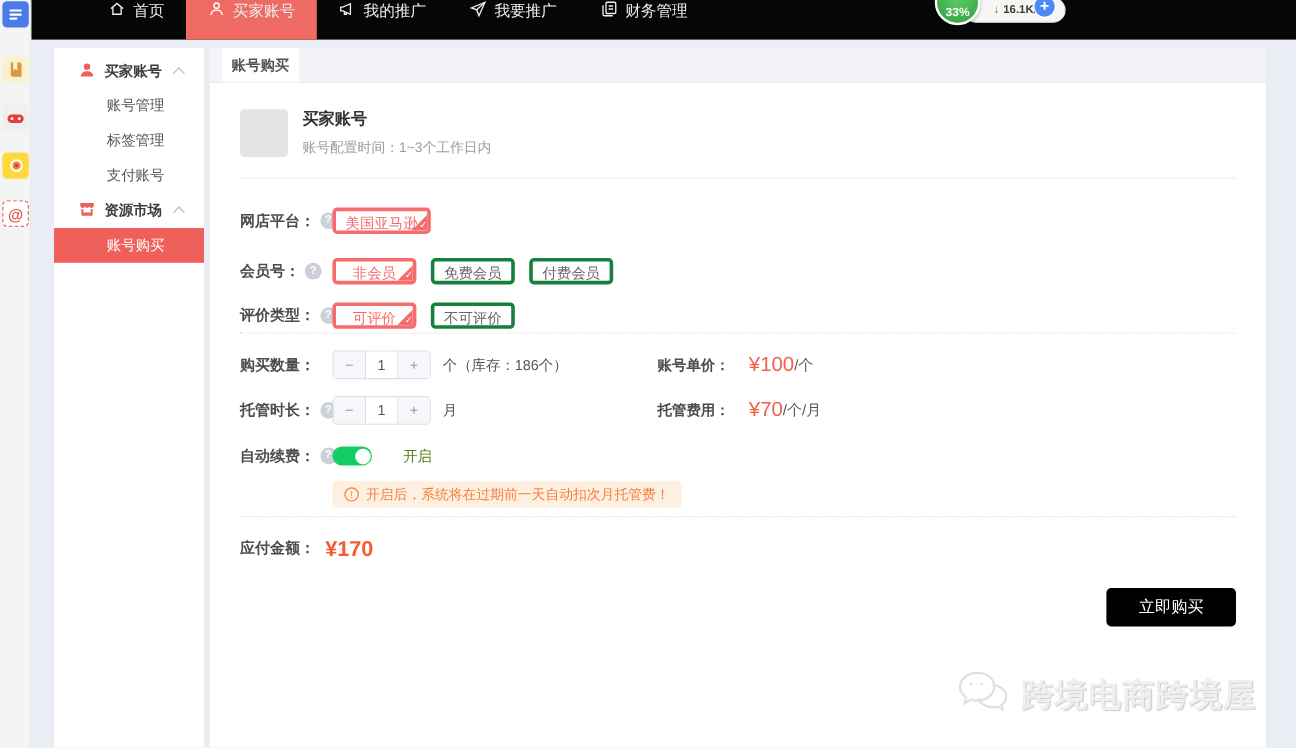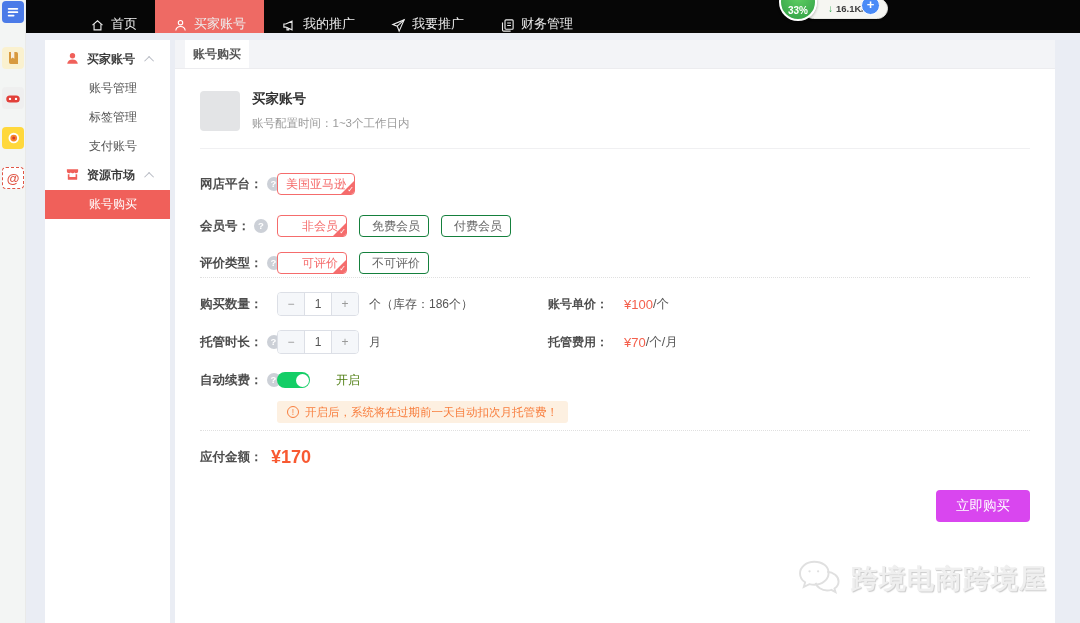--- a/index.html
+++ b/index.html
@@ -11,21 +11,21 @@
   .strip { position:absolute; left:0; top:0; width:26px; height:623px; background:#f3f5f4; border-right:1px solid #e9eae9; z-index:6; }
   .strip-ico { position:absolute; left:2px; width:22px; height:22px; border-radius:4px; display:flex; align-items:center; justify-content:center; }
   .ico-list  { top:1px;   background:#4b7be8; }
   .ico-book  { top:47px;  background:#faf1cf; }
   .ico-game  { top:87px;  background:#efefef; }
   .ico-weibo { top:127px; background:#ffd83c; }
   .ico-at    { top:167px; background:#fff; border:1px dashed #e05545; color:#e05545; font-size:13px; font-weight:bold; }
 
   
   .topnav { position:absolute; left:26px; right:0; top:0; height:33px; background:#060606; display:flex; align-items:center; padding-left:46px; }
-  .nav-item { display:flex; align-items:flex-end; gap:6px; padding:0 18px; height:100%; font-size:13px; color:#ededed; cursor:pointer; }
+  .nav-item { display:flex; align-items:flex-start; gap:6px; padding:0 18px; height:100%; font-size:13px; color:#ededed; cursor:pointer; }
   .nav-item.active { background:#ee6a64; }
   .nav-item svg { display:block; }
 
   
   .widget { position:absolute; left:783px; top:0; width:120px; height:26px; z-index:9; }
   .w-pill { position:absolute; left:20px; top:-2px; height:21px; border-radius:11px; background:#f6f6f2; border:1px solid #e6e6e2; box-shadow:0 1px 2px rgba(0,0,0,.25); display:flex; align-items:center; gap:3px; padding:0 18px 0 24px; }
   .w-arrow { color:#2fa84f; font-size:10px; font-weight:bold; }
   .w-speed { font-size:9.5px; font-weight:bold; color:#3c3c3c; white-space:nowrap; }
   .w-circle { position:absolute; left:-4px; top:-17px; width:38px; height:38px; border-radius:50%; background:radial-gradient(circle at 50% 35%, #5ecf62, #2f9d44); border:2px solid #fff; box-shadow:0 1px 3px rgba(0,0,0,.3); }
   .w-percent { position:absolute; bottom:3px; left:0; width:100%; text-align:center; color:#fff; font-size:10px; font-weight:bold; }
@@ -49,52 +49,52 @@
   .p-title { font-size:13.5px; font-weight:bold; color:#333; margin-bottom:8px; }
   .p-sub { font-size:11.5px; color:#9a9a9a; }
 
   .form { padding:24px 25px 0; }
   .row { display:flex; align-items:center; position:relative; height:22px; }
   .qrow { height:24px; }
   .label-wrap { width:77px; display:flex; align-items:center; gap:4px; flex-shrink:0; }
   .f-label { font-size:12.5px; font-weight:bold; color:#4d4d4d; white-space:nowrap; }
   .help { width:14px; height:14px; border-radius:50%; background:#ccd0d7; color:#fff; font-size:9.5px; font-weight:bold; text-align:center; line-height:14px; flex-shrink:0; cursor:pointer; }
 
-  .opt { position:relative; min-width:70px; height:22px; line-height:20px; text-align:right; padding:0 8px; margin-right:12px; border:1px solid #15803d; border-radius:4px; background:#fff; font-size:12px; color:#666; cursor:pointer; overflow:hidden; }
+  .opt { position:relative; min-width:70px; height:22px; line-height:20px; text-align:center; padding:0 8px; margin-right:12px; border:3px solid #15803d; border-radius:4px; background:#fff; font-size:12px; color:#666; cursor:pointer; overflow:hidden; }
   .opt.selected { border-color:#f56c6c; color:#f56c6c; }
   .corner { position:absolute; right:0; bottom:0; width:0; height:0; border-bottom:13px solid #f56c6c; border-left:13px solid transparent; }
   .corner-check { position:absolute; right:0; bottom:-2px; color:#fff; font-size:8px; line-height:13px; }
 
   .stepper { display:flex; border:1px solid #dcdfe6; border-radius:4px; overflow:hidden; height:24px; }
   .step-btn { width:26px; background:#f5f7fa; color:#9a9a9a; font-size:12px; text-align:center; line-height:22px; cursor:pointer; }
   .step-val { width:28px; background:#fff; border-left:1px solid #dcdfe6; border-right:1px solid #dcdfe6; font-size:12px; color:#555; text-align:center; line-height:22px; }
   .suffix { font-size:12px; color:#555; margin-left:10px; }
 
   .price-block { position:absolute; left:348px; top:50%; transform:translateY(-50%); display:flex; align-items:center; }
   .price-label { font-size:12px; font-weight:bold; color:#4d4d4d; }
-  .price-val { font-size:13px; color:#f4604c; margin-left:16px; }
+  .price-val { font-size:17px; color:#f4604c; margin-left:16px; }
   .price-unit { font-size:12.5px; color:#555; }
 
   .toggle { width:33px; height:16px; border-radius:8px; background:#13ce66; position:relative; cursor:pointer; }
   .knob { position:absolute; right:1.5px; top:1.5px; width:13px; height:13px; border-radius:50%; background:#fff; }
   .toggle-state { font-size:12px; color:#4d7c0f; margin-left:26px; }
 
   .warning { margin:10px 0 0 77px; display:inline-flex; align-items:center; gap:6px; height:22px; padding:0 10px; background:#fdf0e1; border-radius:3px; color:#f87e3e; font-size:11.5px; }
   .warn-ico { width:12px; height:12px; border:1px solid #f87e3e; border-radius:50%; font-size:8.5px; line-height:11px; text-align:center; flex-shrink:0; }
 
   .dotted { border:none; border-top:1px dotted #e0e0e0; }
   .sep1 { margin-top:3px; }
   .sep2 { margin-top:7px; }
 
   .summary { padding-top:16px; }
   .sum-label { font-size:12.5px; font-weight:bold; color:#4d4d4d; vertical-align:2px; }
   .sum-amount { font-size:18px; font-weight:bold; color:#f85931; margin-left:4px; }
 
   .btn-row { text-align:right; margin-top:22px; }
-  .buy-btn { display:inline-block; width:94px; height:32px; line-height:32px; text-align:center; background:#d946ef; color:#fff; font-size:13.5px; border:none; border-radius:4px; cursor:pointer; }
+  .buy-btn { display:inline-block; width:108px; height:32px; line-height:32px; text-align:center; background:#000000; color:#fff; font-size:13.5px; border:none; border-radius:4px; cursor:pointer; }
 
   .watermark { position:absolute; right:8px; bottom:22px; display:flex; align-items:center; gap:6px; pointer-events:none; }
   .wm-text { font-size:27px; font-weight:bold; color:#efefef; text-shadow:1px 1px 1px rgba(160,160,160,.55), -1px -1px 1px #fff; letter-spacing:1px; }
 </style>
 </head>
 <body>
 
 <div class="page">
 
   <div class="strip">

